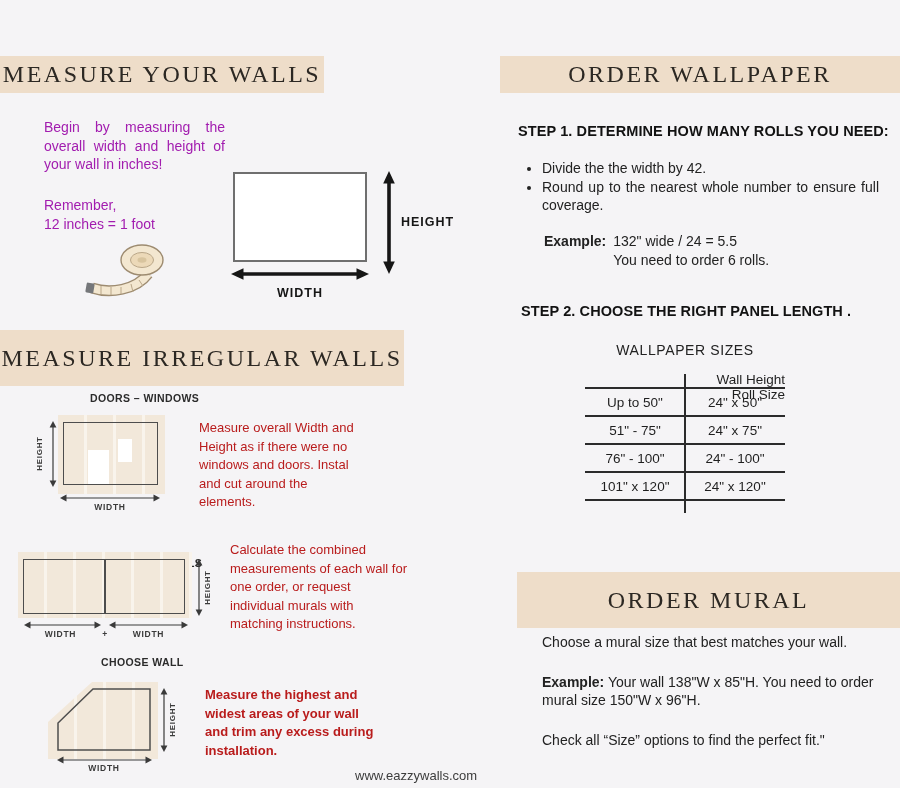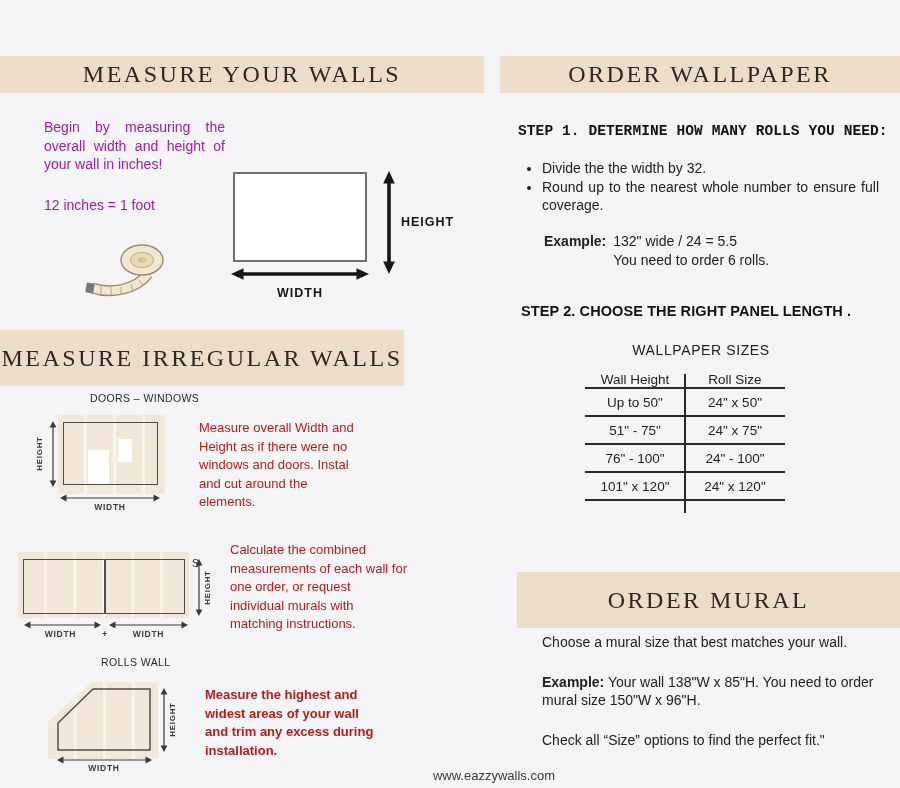--- a/index.html
+++ b/index.html
@@ -8,21 +8,21 @@
     position:relative; width:900px; height:788px; margin:0 auto;
     background:#f5f4f6; overflow:hidden;
     font-family:"Liberation Sans", sans-serif; color:#2e2e2e;
   }
   .abs { position:absolute; }
   .band { position:absolute; background:#eeddc9; display:flex; align-items:center; justify-content:center; }
   .band-title {
     font-family:"Liberation Serif", serif; font-weight:400;
     font-size:24px; letter-spacing:2.5px; color:#2c2823; white-space:nowrap;
   }
-  .section-label { font-size:10.5px; font-weight:400; letter-spacing:.4px; color:#2b2b2b; white-space:nowrap;padding-left:32px; }
+  .section-label { font-size:10.5px; font-weight:700; letter-spacing:.4px; color:#2b2b2b; white-space:nowrap;padding-left:32px; }
   .body-sm { font-size:13px; line-height:18.5px; color:#b91c1c; }
   .body-md { font-size:14px; line-height:18.5px; color:#a21caf; }
   .justify { text-align:justify; }
   .dim-label { font-size:12.5px; font-weight:600; letter-spacing:1px; color:#161616; }
   .vlabel {
     position:absolute; font-size:8px; font-weight:700; letter-spacing:.7px; color:#3a3a3a;
     transform:rotate(-90deg); transform-origin:center; white-space:nowrap; text-align:center;
   }
   .minilabel { position:absolute; font-size:8.5px; font-weight:600; letter-spacing:.7px; color:#3a3a3a; text-align:center; }
   
@@ -30,39 +30,40 @@
   .wall-outline { position:absolute; border:1.5px solid #4d4d4d; }
   .white-cut { position:absolute; background:#ffffff; }
   
   .step-heading { position:absolute; font-size:14.5px; font-weight:700; color:#121212; letter-spacing:.1px; white-space:nowrap; }
   .bullets { position:absolute; list-style:disc; padding-left:15px; }
   .bullets li { font-size:14px; line-height:18.5px; color:#222; text-align:justify; }
   .example-row { position:absolute; display:flex; font-size:14px; line-height:18.5px; color:#222; }
   .example-row b { margin-right:7px; white-space:nowrap; }
   .sizes-title { position:absolute; font-size:14px; letter-spacing:.6px; color:#222; text-align:center; }
   .sizes-table { position:absolute; width:200px; font-size:13.5px; color:#1f1f1f; }
-  .t-head { display:flex; height:17px; align-items:flex-end; border-bottom:2px solid #2b2b2b; }
+  .t-head { display:flex; height:17px; align-items:flex-end; border-bottom:2px solid #2b2b2b;flex-direction:column; }
   .t-row  { display:flex; height:28px; align-items:center; border-bottom:2px solid #2b2b2b; }
   .t-cell { flex:1; text-align:center; }
   .v-div  { position:absolute; left:99px; top:2px; width:2px; height:139px; background:#2b2b2b; }
   .mural-text { position:absolute; font-size:14px; line-height:18.5px; color:#222; }
   .mural-text p { margin-bottom:21px; }
   .footer { position:absolute; font-size:13px; color:#3c3c3c; }
 </style>
 </head>
 <body>
 
 <div class="page">
 
-  <div class="band" style="left:0; top:56px; width:484px; height:37px;">
+  <div class="band" style="left:0; top:56px; width:324px; height:37px;">
     <div class="band-title">MEASURE YOUR WALLS</div>
   </div>
 
   <div class="abs body-md justify" style="left:44px; top:118px; width:181px;">Begin by measuring the overall width and height of your wall in inches!</div>
   <div class="abs body-md" style="left:44px; top:196px; width:181px;">
+    <div>Remember,</div>
     <div>12 inches = 1 foot</div>
   </div>
 
   <svg class="abs" style="left:84px; top:236px;" width="90" height="62" viewBox="0 0 90 62">
     <path d="M8 52 C 26 58, 52 54, 64 38" fill="none" stroke="#9d8b70" stroke-width="11"></path>
     <path d="M8 52 C 26 58, 52 54, 64 38" fill="none" stroke="#f3e7d0" stroke-width="8.2"></path>
     <line x1="17" y1="50" x2="17" y2="58" stroke="#b9a688" stroke-width="1"></line>
     <line x1="27" y1="51" x2="27" y2="59" stroke="#b9a688" stroke-width="1"></line>
     <line x1="37" y1="51" x2="37" y2="58" stroke="#b9a688" stroke-width="1"></line>
     <line x1="47" y1="48" x2="49" y2="56" stroke="#b9a688" stroke-width="1"></line>
@@ -129,21 +130,21 @@
   <svg class="abs" style="left:109px; top:620px;" width="79" height="10" viewBox="0 0 79 10">
     <line x1="3" y1="5" x2="76" y2="5" stroke="#3a3a3a" stroke-width="1.2"></line>
     <polygon points="0,5 6.5,1.6 6.5,8.4" fill="#3a3a3a"></polygon>
     <polygon points="79,5 72.5,1.6 72.5,8.4" fill="#3a3a3a"></polygon>
   </svg>
   <div class="minilabel" style="left:28px; top:629px; width:65px;">WIDTH</div>
   <div class="minilabel" style="left:99px; top:629px; width:12px;">+</div>
   <div class="minilabel" style="left:116px; top:629px; width:65px;">WIDTH</div>
   <div class="abs body-sm" style="left:230px; top:541px; width:178px;">Calculate the combined measurements of each wall for one order, or request individual murals with matching instructions.</div>
 
-  <div class="abs section-label" style="left:69px; top:656px;">ROLLS WALL</div>
+  <div class="abs section-label" style="left:69px; top:656px;">CHOOSE WALL</div>
   <div class="abs stripe-bg" style="left:48px; top:682px; width:110px; height:77px; clip-path:polygon(40% 0, 100% 0, 100% 100%, 0 100%, 0 52%);"></div>
   <svg class="abs" style="left:53px; top:686px;" width="102" height="68" viewBox="0 0 102 68">
     <polygon points="40,3 97,3 97,64 5,64 5,37" fill="none" stroke="#4d4d4d" stroke-width="1.5"></polygon>
   </svg>
   <svg class="abs" style="left:159px; top:688px;" width="10" height="64" viewBox="0 0 10 64">
     <line x1="5" y1="3" x2="5" y2="61" stroke="#3a3a3a" stroke-width="1.2"></line>
     <polygon points="5,0 1.6,6.5 8.4,6.5" fill="#3a3a3a"></polygon>
     <polygon points="5,64 1.6,57.5 8.4,57.5" fill="#3a3a3a"></polygon>
   </svg>
   <div class="vlabel" style="left:153px; top:715px; width:38px;">HEIGHT</div>
@@ -152,38 +153,38 @@
     <polygon points="0,5 6.5,1.6 6.5,8.4" fill="#3a3a3a"></polygon>
     <polygon points="95,5 88.5,1.6 88.5,8.4" fill="#3a3a3a"></polygon>
   </svg>
   <div class="minilabel" style="left:69px; top:763px; width:70px;">WIDTH</div>
   <div class="abs body-sm" style="left:205px; top:686px; width:172px;font-weight:bold;">Measure the highest and widest areas of your wall and trim any excess during installation.</div>
 
   <div class="band" style="left:500px; top:56px; width:400px; height:37px;">
     <div class="band-title">ORDER WALLPAPER</div>
   </div>
 
-  <div class="step-heading" style="left:518px; top:123px;font-family:Liberation Mono, monospace;">STEP 1. DETERMINE HOW MANY ROLLS YOU NEED:</div>
+  <div class="step-heading" style="left:518px; top:123px;">STEP 1. DETERMINE HOW MANY ROLLS YOU NEED:</div>
 
   <ul class="bullets" style="left:527px; top:159px; width:352px;">
-    <li>Divide the the width by 32.</li>
+    <li>Divide the the width by 42.</li>
     <li>Round up to the nearest whole number to ensure full coverage.</li>
   </ul>
 
   <div class="example-row" style="left:544px; top:232px;">
     <b>Example:</b>
     <div>
       <div>132" wide / 24 = 5.5</div>
       <div>You need to order 6 rolls.</div>
     </div>
   </div>
 
   <div class="step-heading" style="left:521px; top:303px;">STEP 2. CHOOSE THE RIGHT PANEL LENGTH .</div>
 
-  <div class="sizes-title" style="left:601px; top:342px; width:200px;">WALLPAPER SIZES</div>
+  <div class="sizes-title" style="left:585px; top:342px; width:200px;">WALLPAPER SIZES</div>
 
   <div class="sizes-table" style="left:585px; top:372px;">
     <div class="t-head">
       <div class="t-cell">Wall Height</div>
       <div class="t-cell">Roll Size</div>
     </div>
     <div class="t-row">
       <div class="t-cell">Up to 50"</div>
       <div class="t-cell">24" x 50"</div>
     </div>
@@ -206,15 +207,15 @@
     <div class="band-title">ORDER MURAL</div>
   </div>
 
   <div class="mural-text" style="left:542px; top:633px; width:342px;">
     <p>Choose a mural size that best matches your wall.</p>
     <p><b>Example:</b>
       <span>Your wall 138"W x 85"H. You need to order mural size 150"W x 96"H.</span></p>
     <p>Check all “Size” options to find the perfect fit."</p>
   </div>
 
-  <div class="footer" style="left:355px; top:768px; width:200px; text-align:right;">www.eazzywalls.com</div>
+  <div class="footer" style="left:355px; top:768px; width:200px; text-align:left;">www.eazzywalls.com</div>
 
 </div>
 
 </body></html>

